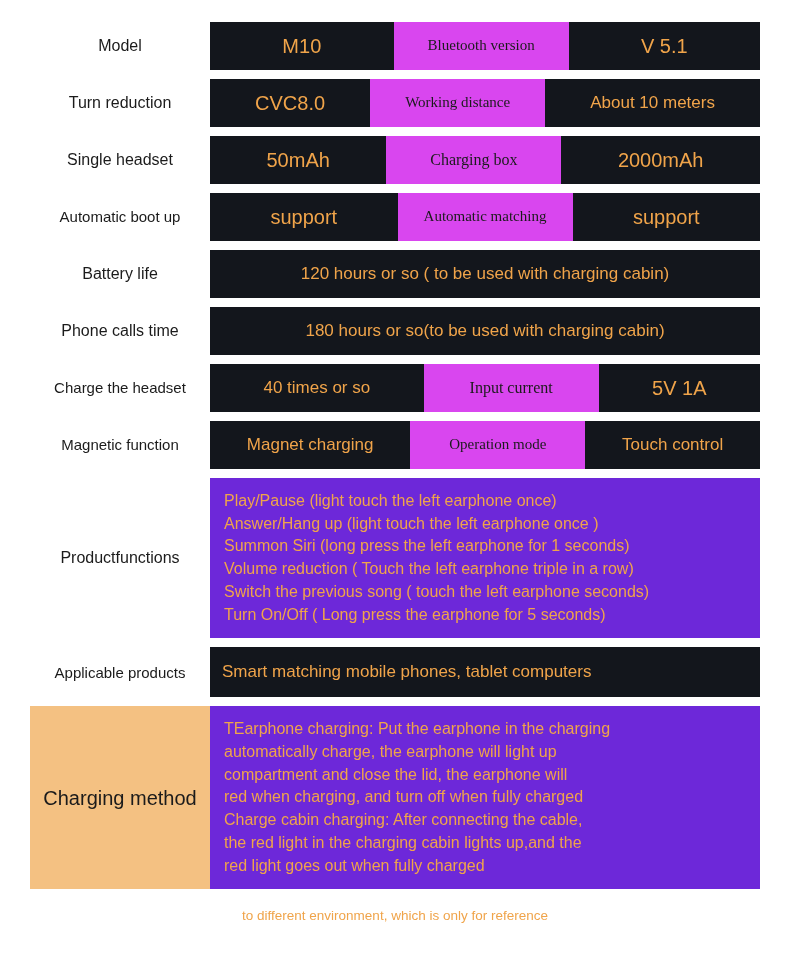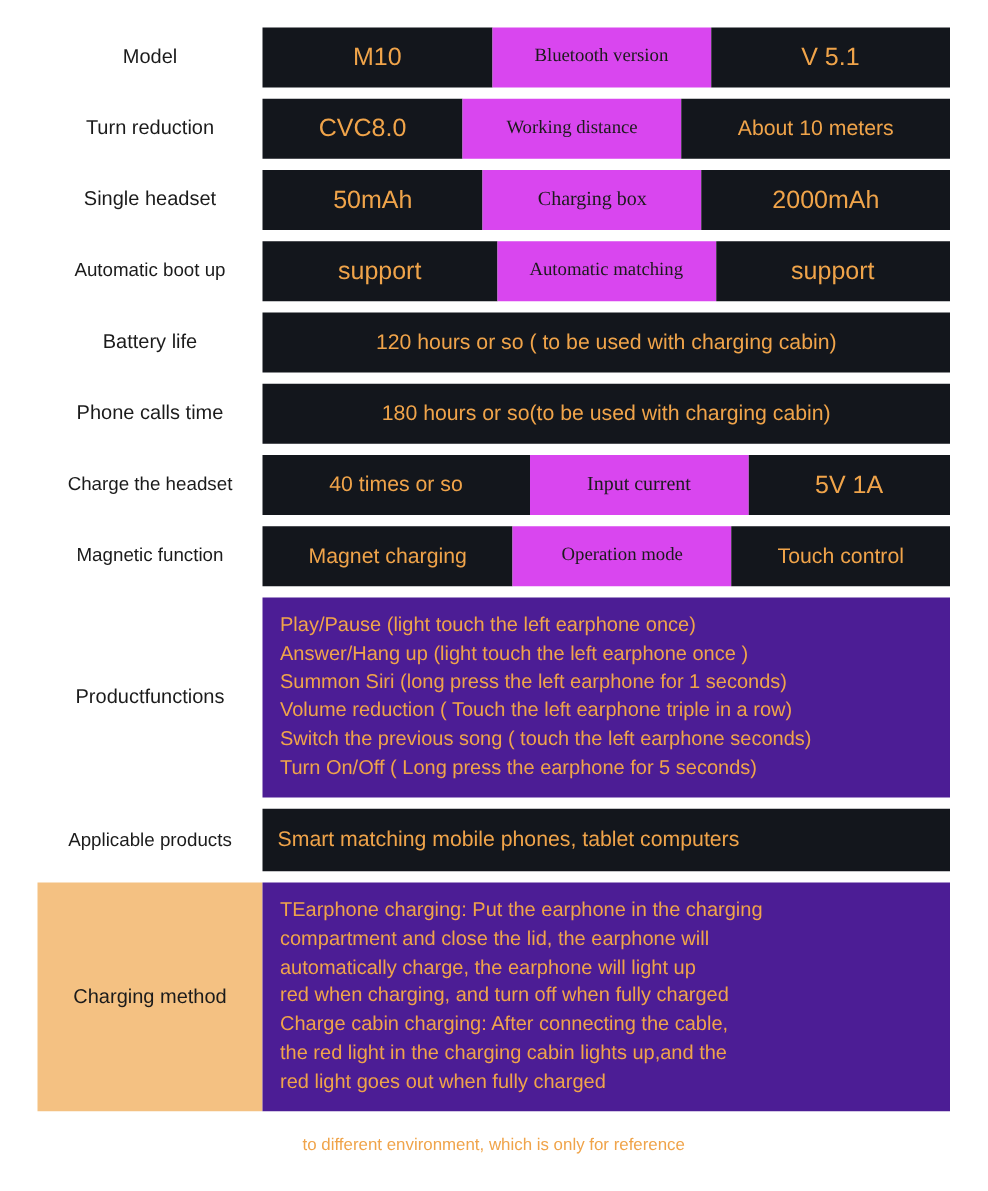--- a/index.html
+++ b/index.html
@@ -71,38 +71,38 @@
     justify-content: flex-start;
     text-align: left;
     padding-left: 12px;
   }
   .multiline {
     display: block;
     padding: 12px 12px 12px 14px;
     line-height: 1.42;
     font-size: 16px;
     color: #f0a44a;
-    background: #4c1d95;
+    background: #6d28d9;
     flex: 1 1 auto;
     text-align: left;
   }
   .multiline .ln {
     display: block;
     white-space: nowrap;
   }
   .label.tall {
     display: flex;
     align-items: center;
     justify-content: center;
     line-height: 1.5;
   }
   .label.charge {
     background: #f4c182;
     color: #1b1b1b;
-    font-size: 16px;
+    font-size: 20px;
   }
   .footnote {
     width: 730px;
     margin: 6px auto 0 auto;
     text-align: center;
     color: #f0a44a;
     font-size: 13.5px;
     line-height: 1.55;
     padding-top: 8px;
   }
@@ -184,22 +184,22 @@
 
   <div class="row">
     <div class="cell label small h50">Applicable products</div>
     <div class="cell value med left h50">Smart matching mobile phones, tablet computers</div>
   </div>
 
   <div class="row">
     <div class="cell label charge tall">Charging method</div>
     <div class="multiline">
       <span class="ln">TEarphone charging:  Put the earphone in the charging</span>
+      <span class="ln">automatically charge, the earphone will light up</span>
       <span class="ln">compartment and close the lid, the earphone will</span>
-      <span class="ln">automatically charge, the earphone will light up</span>
       <span class="ln">red when charging, and turn off when fully charged</span>
       <span class="ln">Charge cabin charging: After connecting the cable,</span>
       <span class="ln">the red light in the charging cabin lights up,and the</span>
       <span class="ln">red light goes out when fully charged</span>
     </div>
   </div>
 
   <div class="footnote">
     <div>to different environment, which is only for reference</div>
   </div>

